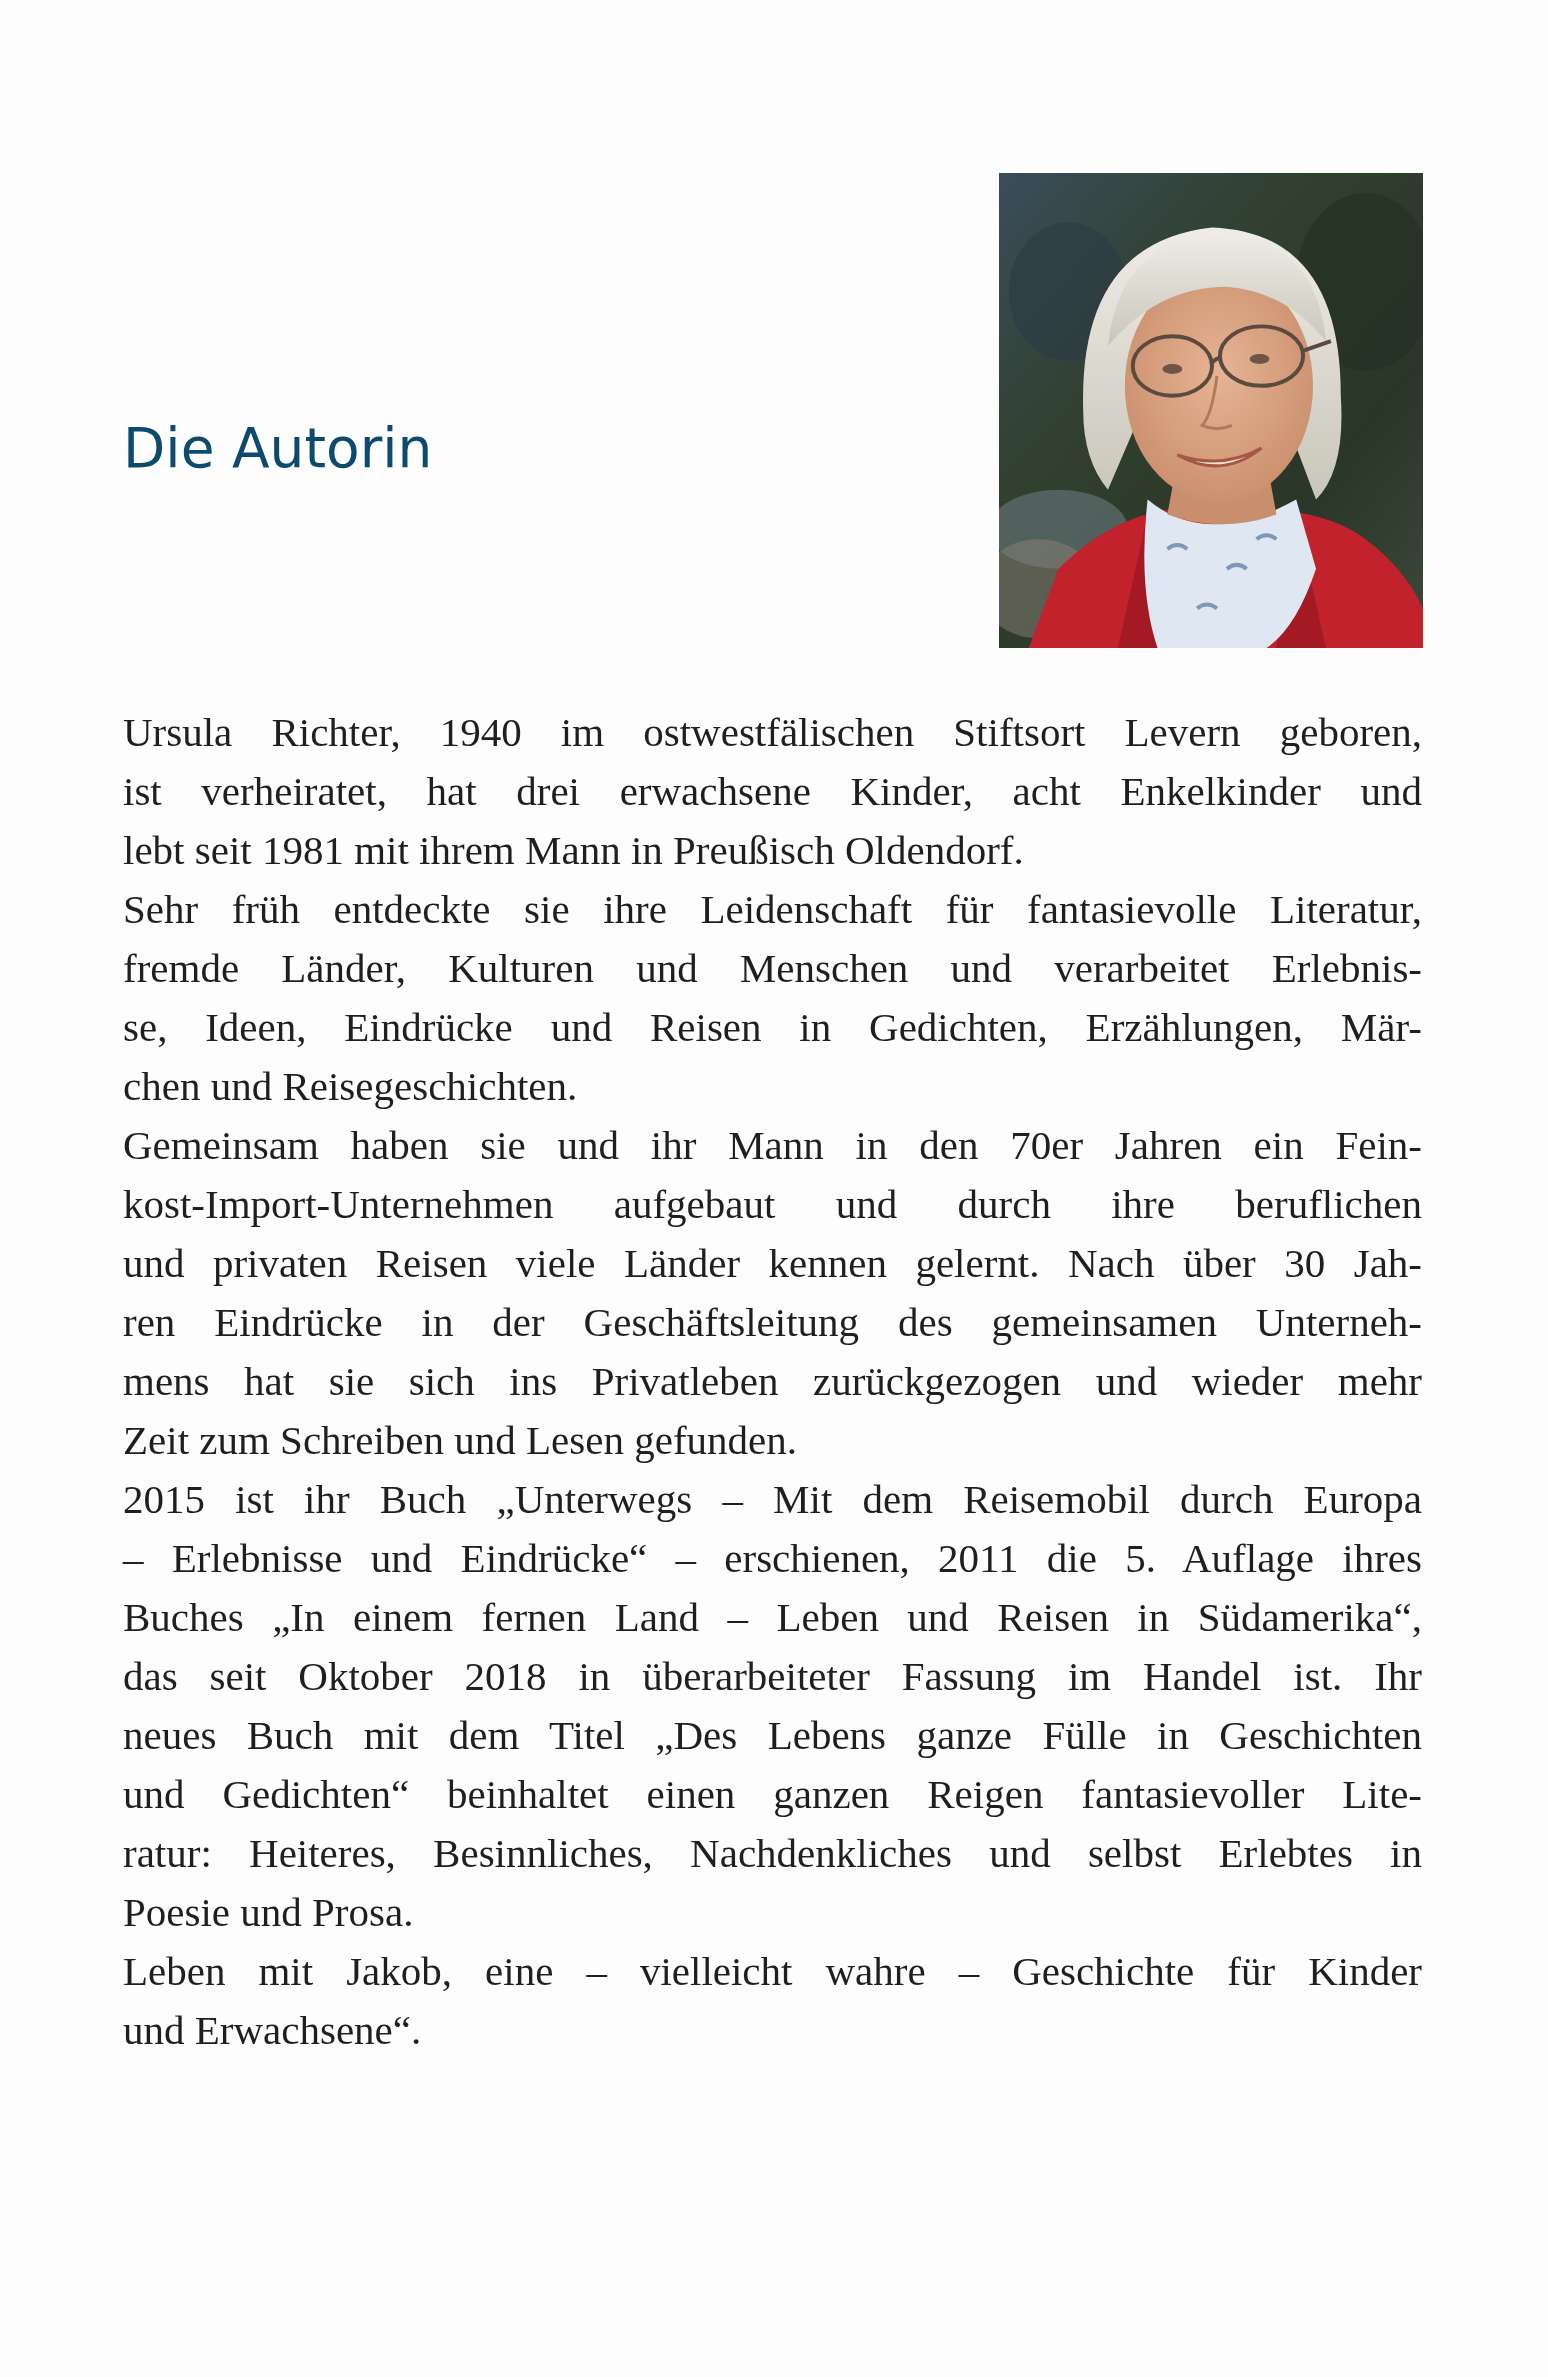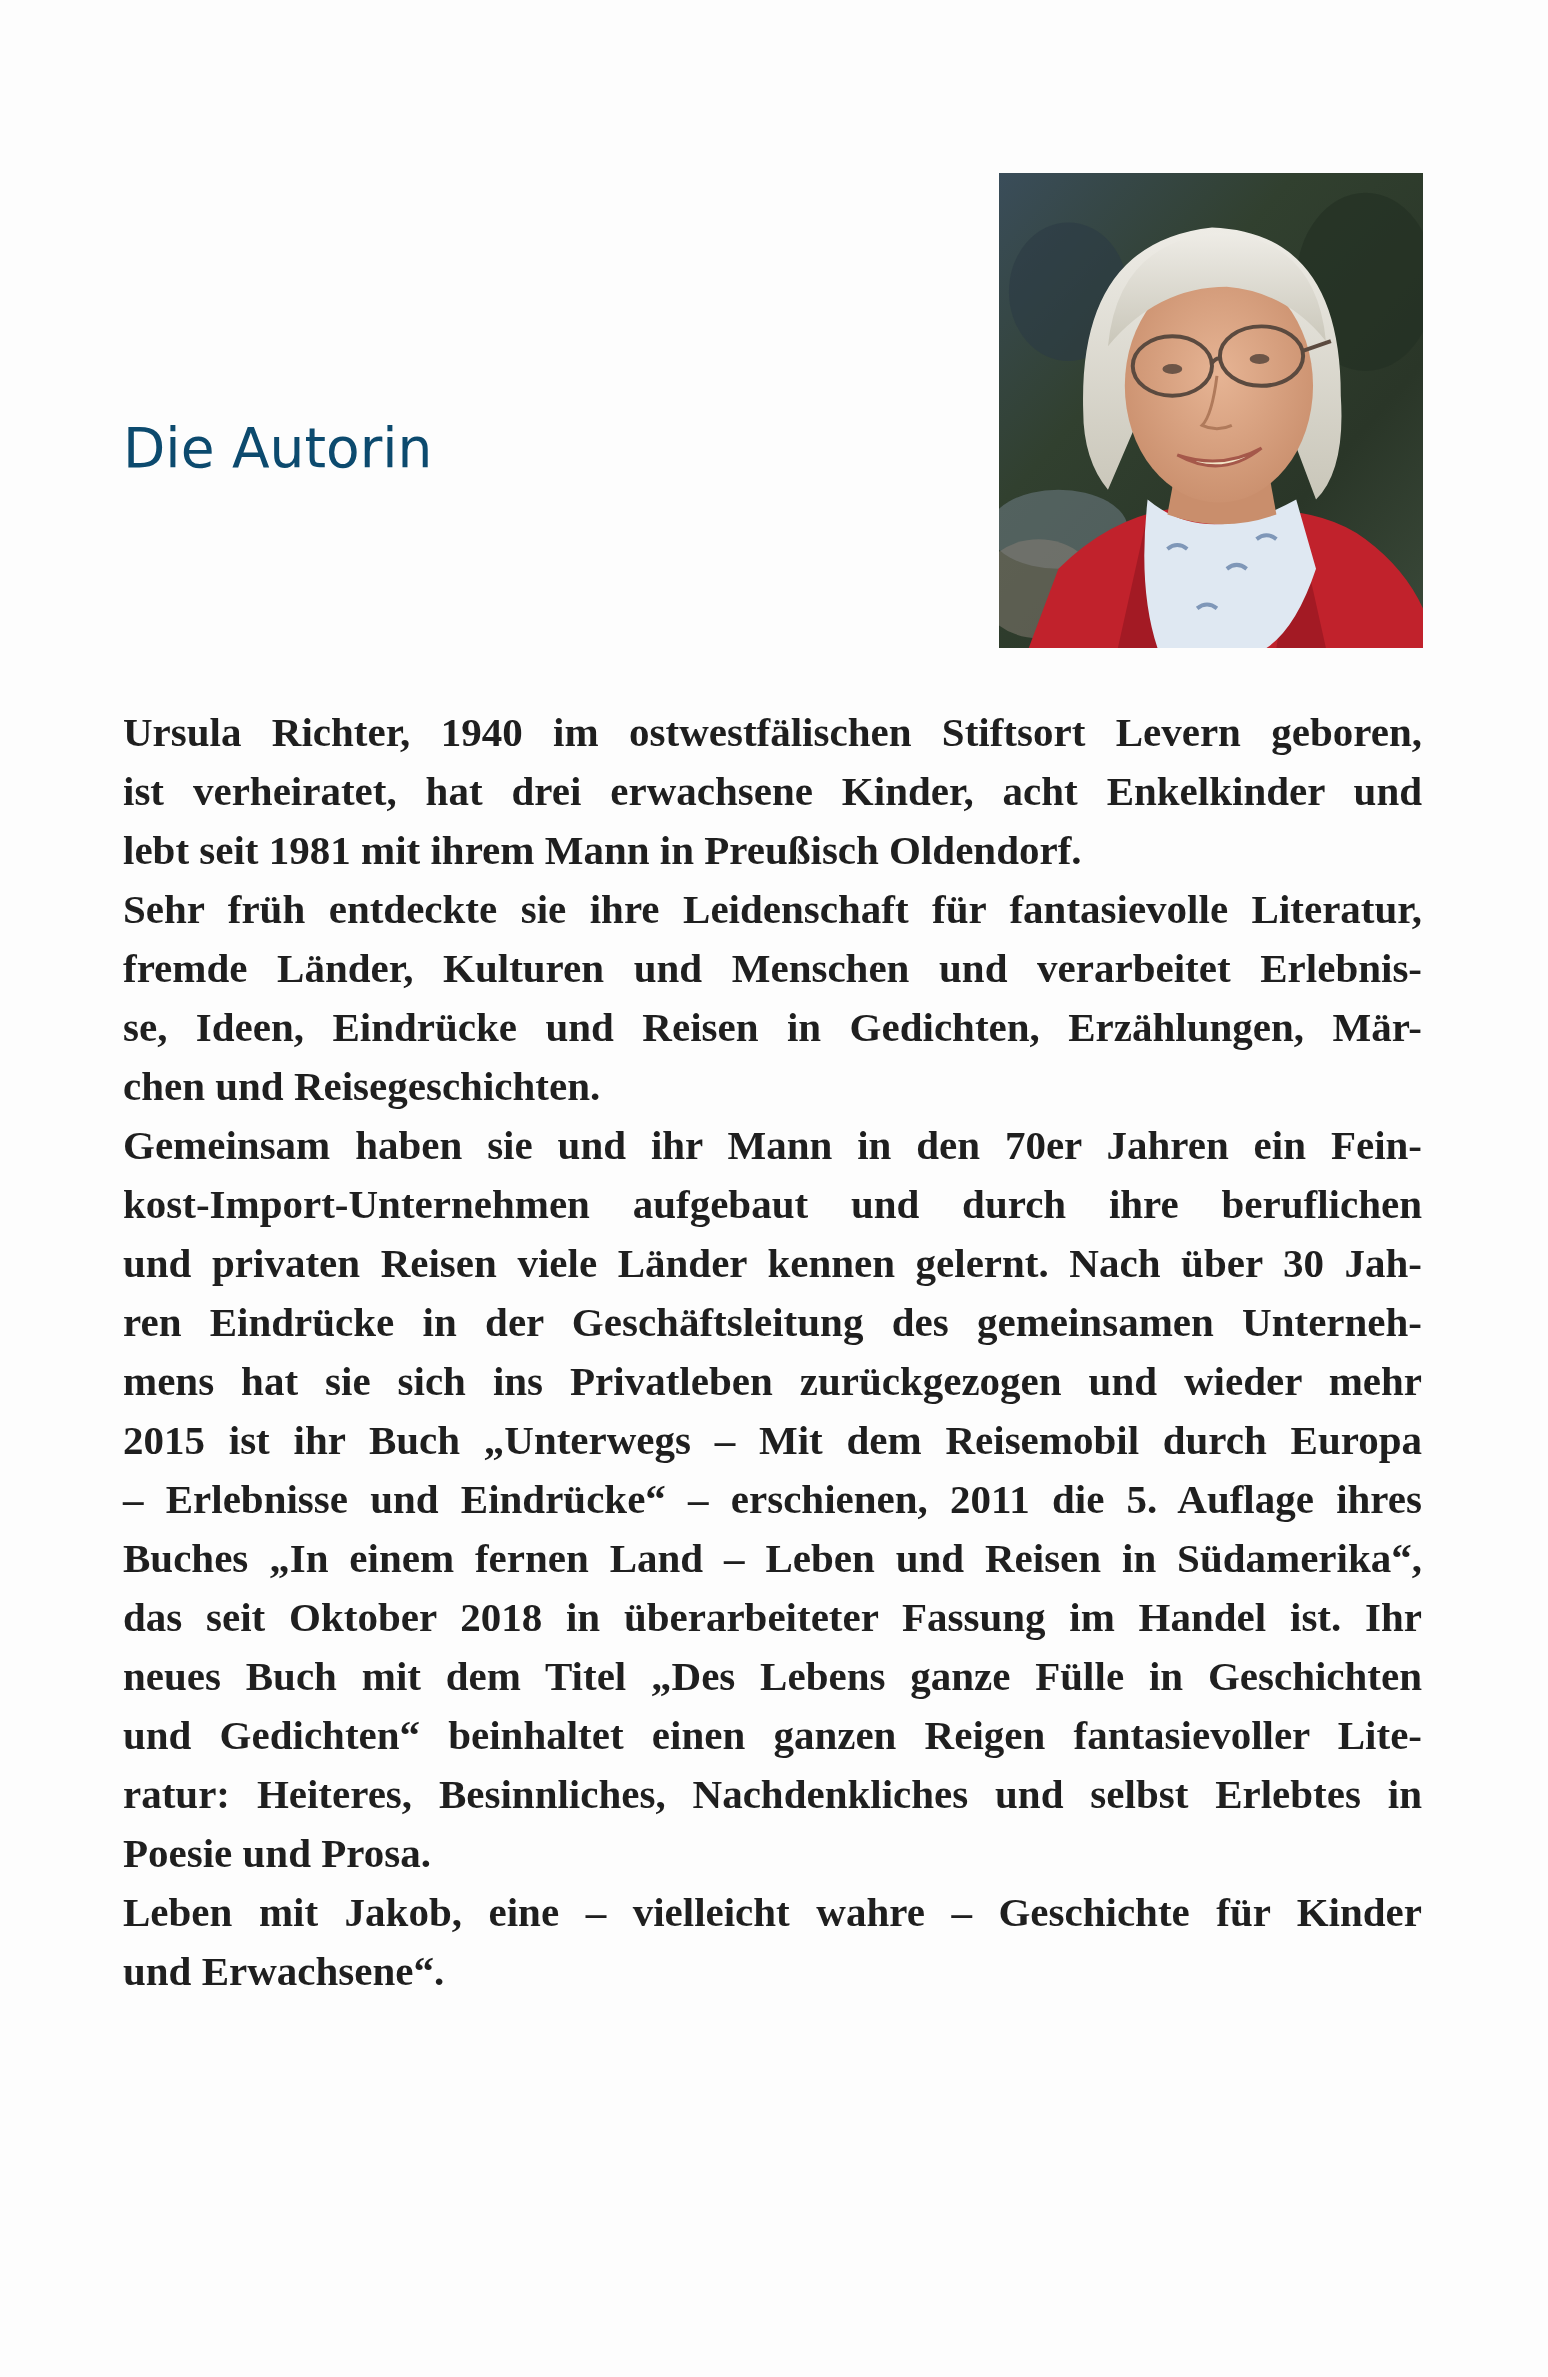--- a/index.html
+++ b/index.html
@@ -57,21 +57,20 @@
       font-size: 41px;
       line-height: 59px;
       color: #1f1f1f;
     }
     .line {
       display: block;
       height: 59px;
       white-space: nowrap;
       text-align: justify;
       text-align-last: justify;
-      font-weight: bold;
     }
     .line.last {
       text-align-last: left;
     }
   </style>
 </head>
 <body>
 
 <div class="page">
 
@@ -136,20 +135,21 @@
     <span class="line last">lebt seit 1981 mit ihrem Mann in Preußisch Oldendorf.</span>
     <span class="line">Sehr früh entdeckte sie ihre Leidenschaft für fantasievolle Literatur,</span>
     <span class="line">fremde Länder, Kulturen und Menschen und verarbeitet Erlebnis-</span>
     <span class="line">se, Ideen, Eindrücke und Reisen in Gedichten, Erzählungen, Mär-</span>
     <span class="line last">chen und Reisegeschichten.</span>
     <span class="line">Gemeinsam haben sie und ihr Mann in den 70er Jahren ein Fein-</span>
     <span class="line">kost-Import-Unternehmen aufgebaut und durch ihre beruflichen</span>
     <span class="line">und privaten Reisen viele Länder kennen gelernt. Nach über 30 Jah-</span>
     <span class="line">ren Eindrücke in der Geschäftsleitung des gemeinsamen Unterneh-</span>
     <span class="line">mens hat sie sich ins Privatleben zurückgezogen und wieder mehr</span>
+    <span class="line last">Zeit zum Schreiben und Lesen gefunden.</span>
     <span class="line">2015 ist ihr Buch „Unterwegs – Mit dem Reisemobil durch Europa</span>
     <span class="line">– Erlebnisse und Eindrücke“ – erschienen, 2011 die 5. Auflage ihres</span>
     <span class="line">Buches „In einem fernen Land – Leben und Reisen in Südamerika“,</span>
     <span class="line">das seit Oktober 2018 in überarbeiteter Fassung im Handel ist. Ihr</span>
     <span class="line">neues Buch mit dem Titel „Des Lebens ganze Fülle in Geschichten</span>
     <span class="line">und Gedichten“ beinhaltet einen ganzen Reigen fantasievoller Lite-</span>
     <span class="line">ratur: Heiteres, Besinnliches, Nachdenkliches und selbst Erlebtes in</span>
     <span class="line last">Poesie und Prosa.</span>
     <span class="line">Leben mit Jakob, eine – vielleicht wahre – Geschichte für Kinder</span>
     <span class="line last">und Erwachsene“.</span>

